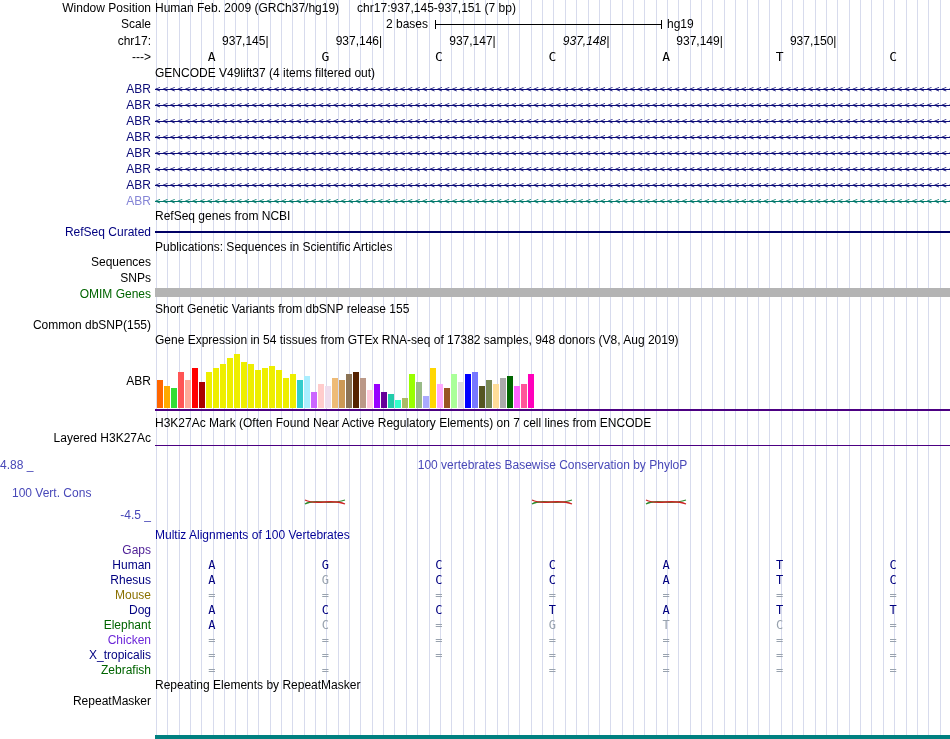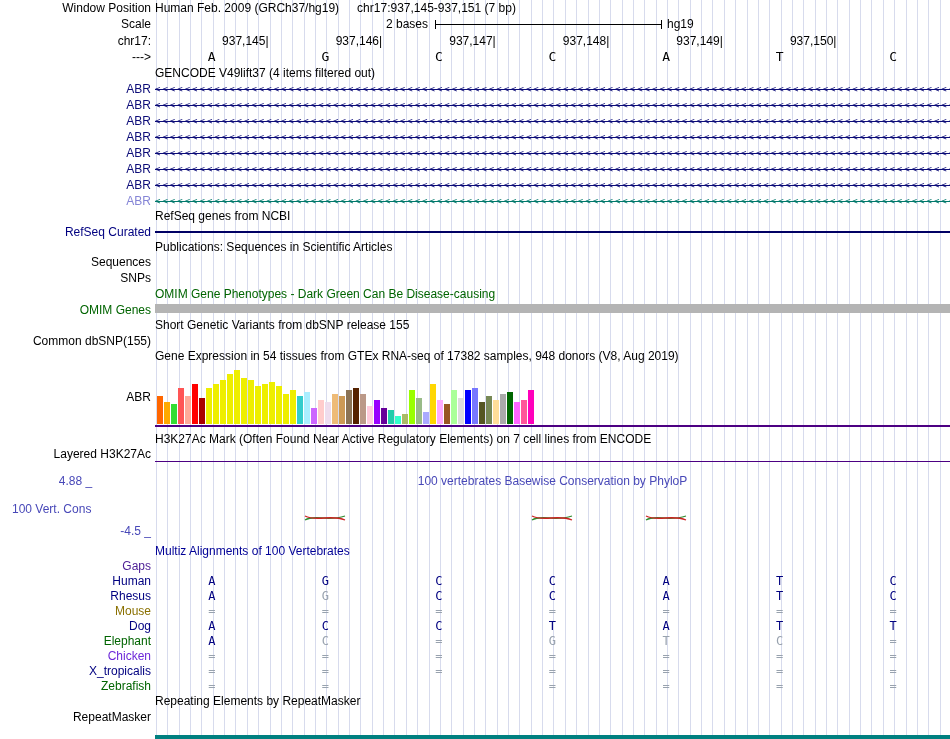--- a/index.html
+++ b/index.html
@@ -32,21 +32,21 @@
   .refline{position:absolute;left:0;right:0;top:7px;height:2px}
   .omimbar{position:absolute;left:0;right:0;top:2px;height:9px}
   .gtexrow{display:flex;height:63px}
   .gtexlbl{width:155px;flex:none;text-align:right;padding-right:4px;padding-top:26px}
   #gtex-bars{position:absolute;left:2px;bottom:3px;display:flex;align-items:flex-end;gap:1px}
   .bar{width:6px;flex:none}
   .gtexbase{position:absolute;left:0;right:0;bottom:0;height:2px}
   .gap5{height:5px}
   .h3line{position:absolute;left:0;right:0;bottom:0;height:1px}
   #phylop{position:relative;height:82px}
-  .pmax{position:absolute;left:0;top:12px;width:151px;text-align:center}
+  .pmax{position:absolute;left:0;top:12px;width:151px;text-align:left}
   .ptitle{position:absolute;left:155px;width:795px;top:12px;text-align:center}
   .prow{position:absolute;left:12px;top:40px}
   .pmin{position:absolute;left:0;top:62px;width:151px;text-align:right}
   #phylop-glyphs{position:absolute;left:155px;top:0;right:0;height:82px}
   .glyph{position:absolute;top:50px;width:44px;height:10px}
   .mzc{position:absolute;transform:translateX(-50%);font-family:"DejaVu Sans Mono",monospace;font-size:12px}
   .sh-n{color:#000080}
   .sh-g{color:#98a2ae}
   .spacer{height:14px}
   #bottombar{position:absolute;left:155px;right:0;bottom:0;height:4px}
@@ -74,21 +74,21 @@
         <span class="scale-right">hg19</span>
       </div>
     </div>
 
     <div class="row">
       <div class="lbl">chr17:</div>
       <div class="trk" id="ruler-ticks">
           <div class="tickspan" style="left: 113.571px;">937,145|</div>
           <div class="tickspan" style="left: 227.142px;">937,146|</div>
           <div class="tickspan" style="left: 340.713px;">937,147|</div>
-          <div class="tickspan" style="left: 454.284px;">937,148|</div>
+          <div class="tickspan" style="left: 454.284px; font-style: italic;">937,148|</div>
           <div class="tickspan" style="left: 567.855px;">937,149|</div>
           <div class="tickspan" style="left: 681.426px;">937,150|</div>
         </div>
     </div>
 
     <div class="row">
       <div class="lbl">---&gt;</div>
       <div class="trk" id="base-letters">
           <div class="basespan" style="left: 56.7855px;">A</div>
           <div class="basespan" style="left: 170.356px;">G</div>
@@ -180,24 +180,20 @@
     </div>
     <div class="row r15">
       <div class="lbl">Sequences</div>
       <div class="trk"></div>
     </div>
     <div class="row">
       <div class="lbl">SNPs</div>
       <div class="trk"></div>
     </div>
 
-    <div class="row">
-      <div class="lbl"></div>
-      <div class="ttext green">OMIM Gene Phenotypes - Dark Green Can Be Disease-causing</div>
-    </div>
     <div class="row">
       <div class="lbl green">OMIM Genes</div>
       <div class="trk">
         <div class="omimbar" style="background: rgb(180, 180, 180);"></div>
       </div>
     </div>
 
     <div class="row r15">
       <div class="lbl"></div>
       <div class="ttext">Short Genetic Variants from dbSNP release 155</div>

